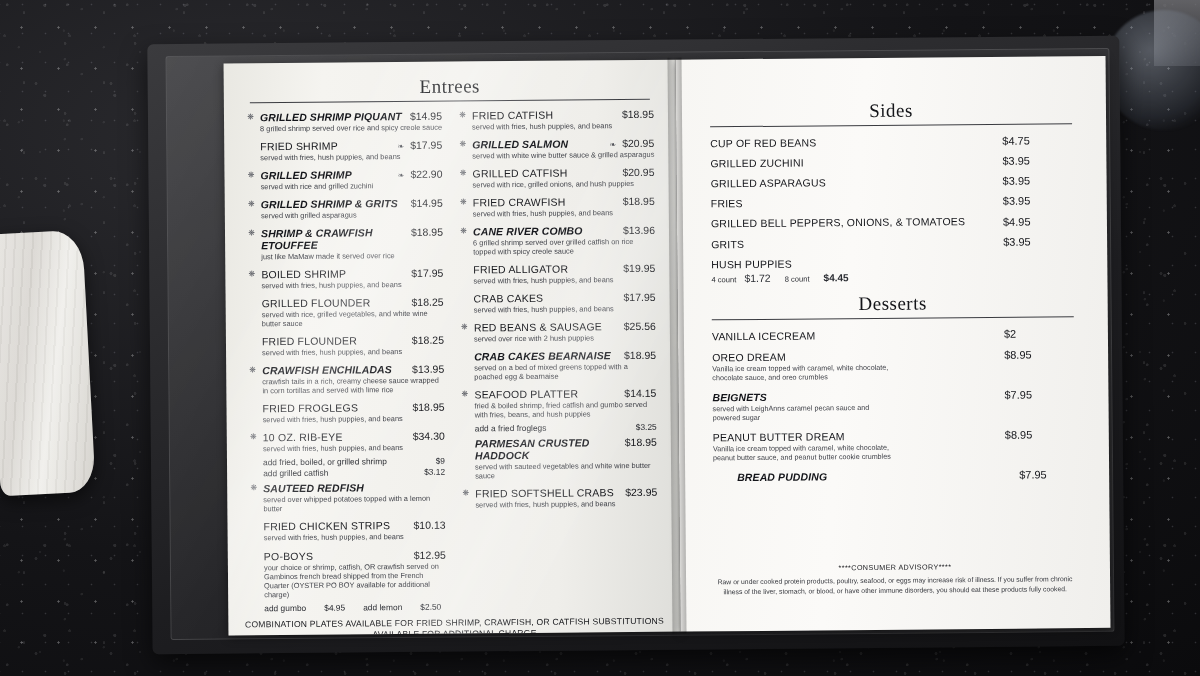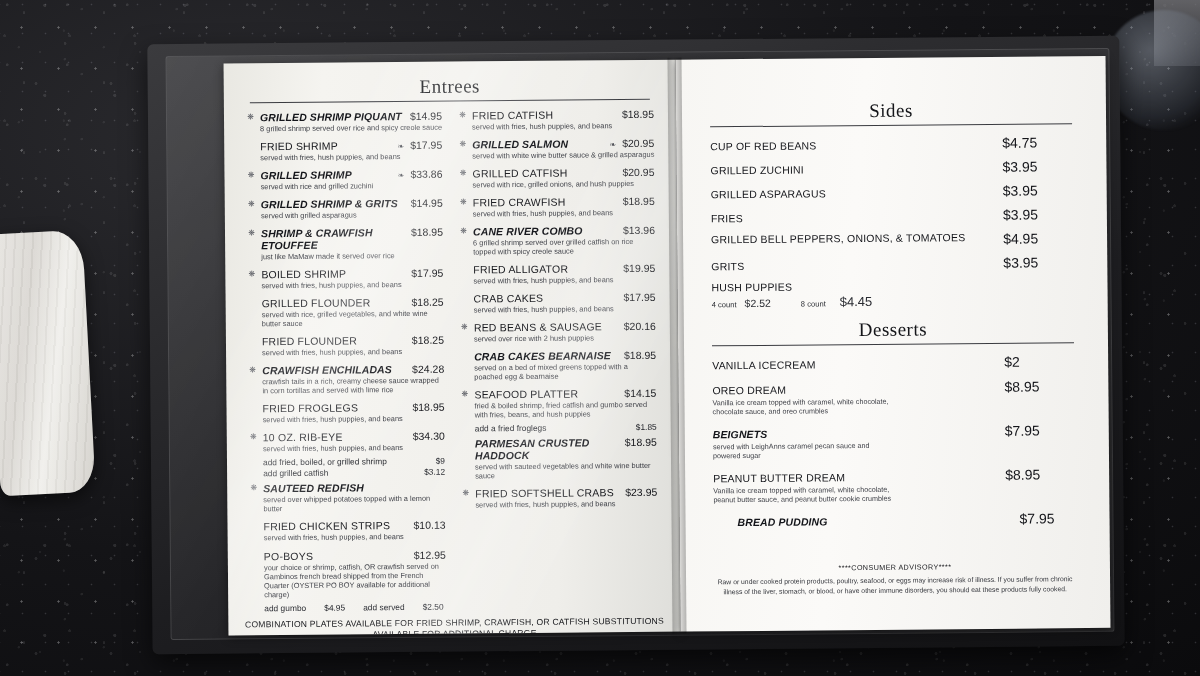--- a/index.html
+++ b/index.html
@@ -127,21 +127,21 @@
     position:absolute;left:0;top:1px;width:9px;height:9px;
     font-size:8px;line-height:9px;text-align:center;color:#5a5c63;
   }
   .leaf{font-size:8px;color:#4a4c53;margin-left:3px;}
 
   .sub{display:flex;gap:8px;font-size:8.4px;color:#23252b;padding-left:14px;margin-top:-3px;}
 
   
   .sline{display:flex;align-items:baseline;margin:0 0 8px 0;}
   .sline .nm{font-size:10.5px;}
-  .sline .pr{font-size:14px;}
+  .sline .pr{font-size:11px;}
   .s-desc{font-size:7.2px;color:#3d3f46;line-height:1.25;margin-top:1px;max-width:180px;}
 
   .footer-note{
     text-align:center;font-size:8.6px;color:#15161a;line-height:1.35;
     letter-spacing:.2px;margin-top:6px;padding:0 16px;
   }
   .advisory{
     text-align:center;font-size:6.8px;color:#34363c;line-height:1.45;padding:0 34px;
   }
   .adv-title{font-size:7.2px;letter-spacing:.4px;color:#17181c;margin-bottom:3px;}
@@ -186,21 +186,21 @@
             <span class="pr">$17.95</span>
           </div>
           <div class="ds">served with fries, hush puppies, and beans</div>
         </div>
 
         <div class="item">
           <span class="gf">❋</span>
           <div class="row">
             <span class="nm bold">GRILLED SHRIMP</span>
             <span class="leaf">❧</span>
-            <span class="pr">$33.86</span>
+            <span class="pr">$22.90</span>
           </div>
           <div class="ds">served with rice and grilled zuchini</div>
         </div>
 
         <div class="item">
           <span class="gf">❋</span>
           <div class="row">
             <span class="nm bold">GRILLED SHRIMP &amp; GRITS</span>
             <span class="pr">$14.95</span>
           </div>
@@ -238,21 +238,21 @@
             <span class="nm">FRIED FLOUNDER</span>
             <span class="pr">$18.25</span>
           </div>
           <div class="ds">served with fries, hush puppies, and beans</div>
         </div>
 
         <div class="item">
           <span class="gf">❋</span>
           <div class="row">
             <span class="nm bold">CRAWFISH ENCHILADAS</span>
-            <span class="pr">$24.28</span>
+            <span class="pr">$13.95</span>
           </div>
           <div class="ds">crawfish tails in a rich, creamy cheese sauce wrapped in corn tortillas and served with lime rice</div>
         </div>
 
         <div class="item">
           <div class="row">
             <span class="nm">FRIED FROGLEGS</span>
             <span class="pr">$18.95</span>
           </div>
           <div class="ds">served with fries, hush puppies, and beans</div>
@@ -297,21 +297,21 @@
           <div class="row">
             <span class="nm">PO-BOYS</span>
             <span class="pr">$12.95</span>
           </div>
           <div class="ds">your choice or shrimp, catfish, OR crawfish served on Gambinos french bread shipped from the French Quarter (OYSTER PO BOY available for additional charge)</div>
         </div>
 
         <div class="sub" style="gap:18px;">
           <span>add gumbo</span>
           <span>$4.95</span>
-          <span>add served</span>
+          <span>add lemon</span>
           <span>$2.50</span>
         </div>
       </div>
 
       <div class="col">
 
         <div class="item">
           <span class="gf">❋</span>
           <div class="row">
             <span class="nm">FRIED CATFISH</span>
@@ -370,21 +370,21 @@
             <span class="nm">CRAB CAKES</span>
             <span class="pr">$17.95</span>
           </div>
           <div class="ds">served with fries, hush puppies, and beans</div>
         </div>
 
         <div class="item">
           <span class="gf">❋</span>
           <div class="row">
             <span class="nm">RED BEANS &amp; SAUSAGE</span>
-            <span class="pr">$20.16</span>
+            <span class="pr">$25.56</span>
           </div>
           <div class="ds">served over rice with 2 hush puppies</div>
         </div>
 
         <div class="item">
           <div class="row">
             <span class="nm bold">CRAB CAKES BEARNAISE</span>
             <span class="pr">$18.95</span>
           </div>
           <div class="ds">served on a bed of mixed greens topped with a poached egg &amp; bearnaise</div>
@@ -394,21 +394,21 @@
           <span class="gf">❋</span>
           <div class="row">
             <span class="nm">SEAFOOD PLATTER</span>
             <span class="pr">$14.15</span>
           </div>
           <div class="ds">fried &amp; boiled shrimp, fried catfish and gumbo served with fries, beans, and hush puppies</div>
         </div>
 
         <div class="sub" style="margin-bottom:4px;">
           <span style="flex:1">add a fried froglegs</span>
-          <span>$1.85</span>
+          <span>$3.25</span>
         </div>
 
         <div class="item">
           <div class="row">
             <span class="nm bold">PARMESAN CRUSTED HADDOCK</span>
             <span class="pr">$18.95</span>
           </div>
           <div class="ds">served with sauteed vegetables and white wine butter sauce</div>
         </div>
 
@@ -454,23 +454,23 @@
       </div>
       <div class="sline">
         <span class="nm" style="flex:1">GRITS</span>
         <span class="pr" style="width:70px;text-align:left;margin-left:20px;">$3.95</span>
       </div>
 
       <div style="margin-bottom:4px;">
         <div class="nm">HUSH PUPPIES</div>
         <div style="display:flex;align-items:baseline;font-size:7.6px;color:#2a2c32;margin-top:2px;">
           <span>4 count</span>
-          <span style="font-size:10.5px;margin-left:8px;">$2.52</span>
-          <span style="margin-left:30px;">8 count</span>
-          <span style="font-size:13px;margin-left:14px;">$4.45</span>
+          <span style="font-size:10.5px;margin-left:8px;">$1.72</span>
+          <span style="margin-left:14px;">8 count</span>
+          <span style="font-size:10px;margin-left:14px;font-weight:bold;">$4.45</span>
         </div>
       </div>
 
       <div class="sec-title" style="margin-top:10px;">Desserts</div>
       <div class="rule" style="margin:3px 0 10px 0;"></div>
 
       <div style="margin-bottom:9px;">
         <div class="sline" style="margin:0;">
           <span class="nm" style="flex:1">VANILLA ICECREAM</span>
           <span class="pr" style="width:70px;text-align:left;margin-left:20px;">$2</span>

